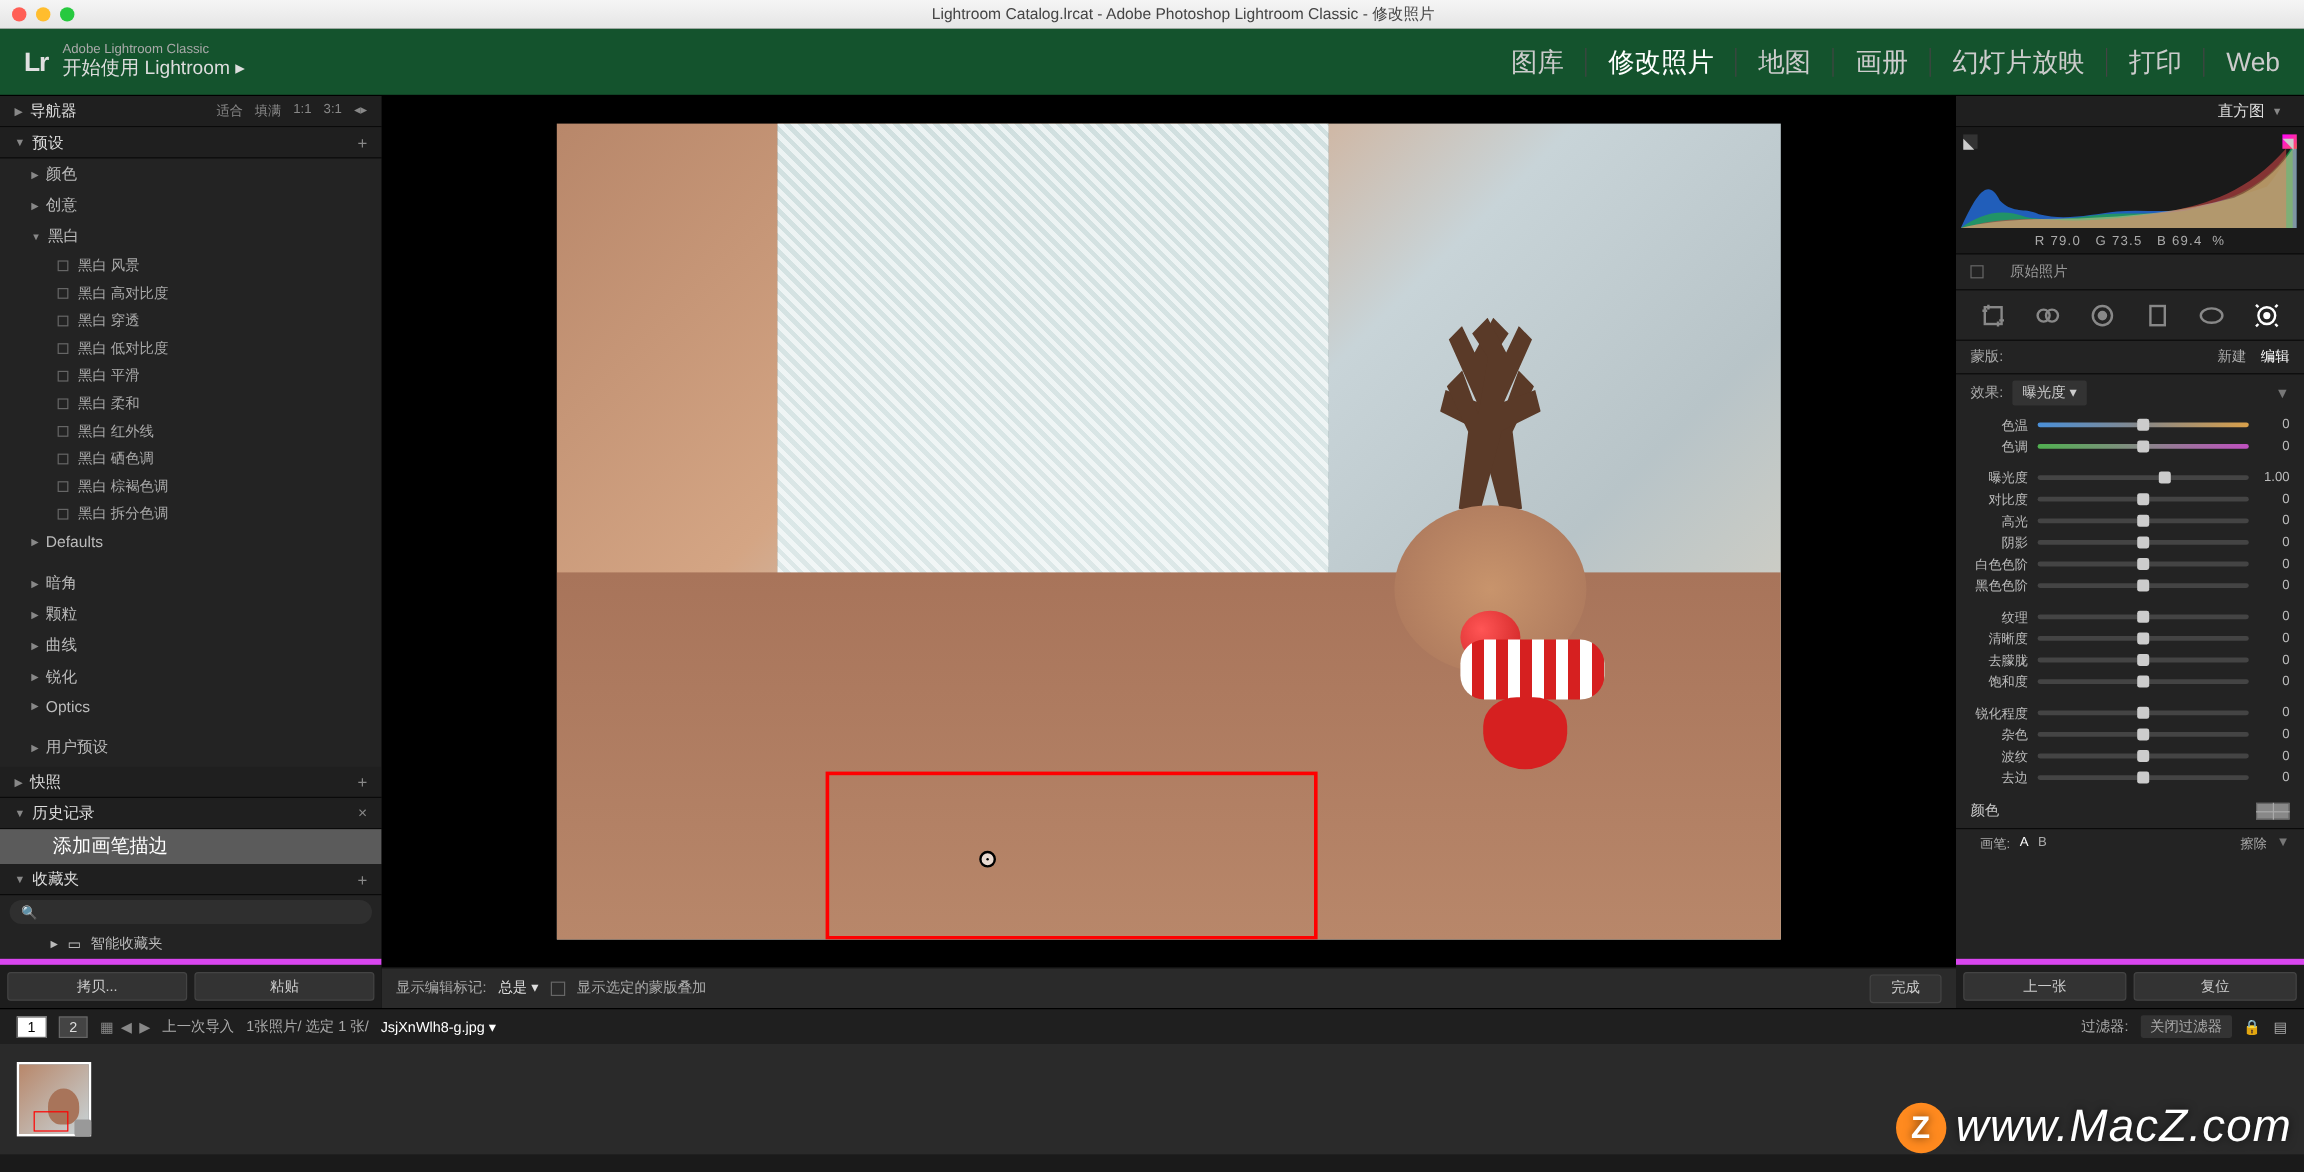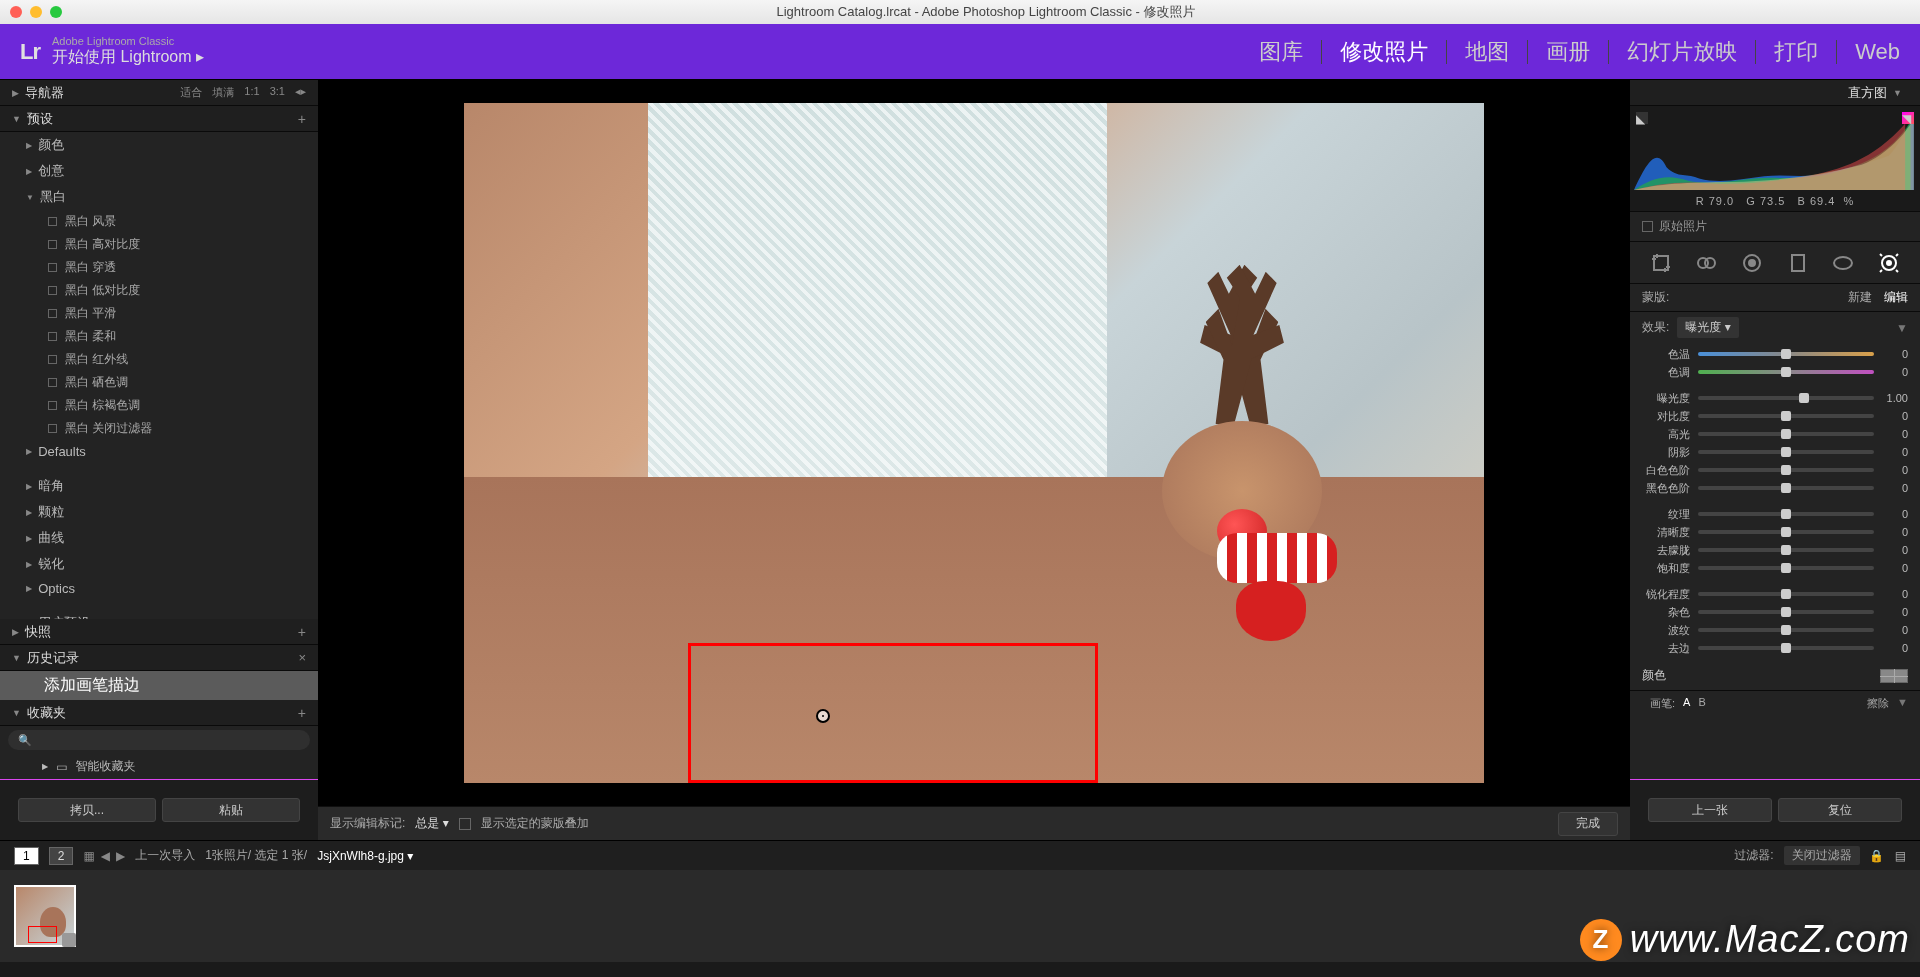--- a/index.html
+++ b/index.html
@@ -7,21 +7,21 @@
 .scale-wrapper { width: 1920px; height: 977px; }
 
 
 .titlebar { height: 24px; background: linear-gradient(#f5f5f5,#e5e5e5); display: flex; align-items: center; padding: 0 10px; color: #333; font-size: 13px; }
 .traffic { display: flex; gap: 8px; }
 .dot { width: 12px; height: 12px; border-radius: 50%; }
 .dot.red { background: #ff5f56; } .dot.yellow { background: #ffbd2e; } .dot.green { background: #27c93f; }
 .titlebar-title { flex: 1; text-align: center; color: #444; font-size: 13px; }
 
 
-.header { height: 56px; background: #6d28d9; display: flex; align-items: center; padding: 0 20px; border-bottom: 1px solid #000; }
+.header { height: 56px; background: #14532d; display: flex; align-items: center; padding: 0 20px; border-bottom: 1px solid #000; }
 .logo { font-size: 22px; font-weight: 300; color: #e0e0e0; letter-spacing: -1px; margin-right: 12px; }
 .logo b { font-weight: 600; }
 .app-name-block { display: flex; flex-direction: column; }
 .app-name-sm { font-size: 11px; color: #aaa; }
 .app-start { font-size: 16px; color: #ddd; }
 .modules { margin-left: auto; display: flex; align-items: center; gap: 18px; }
 .module { font-size: 22px; color: #ccc; cursor: pointer; }
 .module.active { color: #fff; font-weight: 500; }
 .sep { width: 1px; height: 24px; background: #444; }
 
@@ -48,21 +48,21 @@
 .history-item { padding: 4px 12px 4px 44px; font-size: 16px; }
 .history-item.sel { background: #5b5b5b; color: #fff; }
 .history-item.norm { background: #3a3a3a; color: #ccc; margin-top: 1px; }
 .panel-header .close-x { margin-left: auto; color: #888; }
 
 .search-row { padding: 4px 8px; }
 .search-box { background: #2f2f2f; border-radius: 10px; height: 20px; padding: 0 10px; color: #666; font-size: 11px; display: flex; align-items: center; }
 
 .smartcol-row { padding: 4px 0 4px 42px; color: #bbb; font-size: 12px; display: flex; align-items: center; gap: 8px; }
 
-.btn-row { display: flex; gap: 6px; padding: 18px; background: #1d1d1d; border-top: 1px solid #d946ef; }
+.btn-row { display: flex; gap: 6px; padding: 6px; background: #1d1d1d; border-top: 5px solid #d946ef; }
 .btn { flex: 1; background: #333; border: 1px solid #444; border-radius: 3px; height: 24px; display: flex; align-items: center; justify-content: center; color: #ccc; font-size: 12px; cursor: pointer; }
 
 
 .canvas-wrap { flex: 1; display: flex; align-items: center; justify-content: center; padding: 20px; }
 .photo { width: 1020px; height: 680px; background: linear-gradient(135deg, #b8876a 0%, #d4a584 30%, #c8d4d8 50%, #b8c4c8 70%, #e8d8c0 100%); position: relative; overflow: hidden; }
 .couch { position: absolute; left: 0; right: 0; bottom: 0; height: 45%; background: linear-gradient(180deg, #a8745a, #b8876a); }
 .blanket { position: absolute; left: 18%; top: 0; width: 45%; height: 80%; background: repeating-linear-gradient(45deg, #d8e0e0, #d8e0e0 4px, #a0b0b0 4px, #a0b0b0 8px), linear-gradient(#c0cccc, #d8e0e0); background-blend-mode: overlay; }
 .deer-body { position: absolute; right: 8%; bottom: 12%; width: 320px; height: 400px; }
 .deer-head { position: absolute; top: 30%; left: 50%; transform: translateX(-50%); width: 160px; height: 140px; background: radial-gradient(circle, #c8946c, #a8745a); border-radius: 50%; }
 .deer-nose { position: absolute; top: 52%; left: 50%; transform: translateX(-50%); width: 50px; height: 44px; background: radial-gradient(circle at 35% 35%, #ff5555, #cc2222); border-radius: 50%; }
@@ -78,21 +78,21 @@
 .center-toolbar { height: 34px; background: #2a2a2a; border-top: 1px solid #0f0f0f; display: flex; align-items: center; padding: 0 12px; gap: 10px; font-size: 12px; color: #aaa; }
 .center-toolbar .done { margin-left: auto; }
 
 
 .histogram { height: 106px; background: #1a1a1a; border-bottom: 1px solid #0a0a0a; position: relative; padding: 4px; }
 .histo-svg { width: 100%; height: 80px; }
 .histo-rgb { text-align: center; font-size: 11px; color: #aaa; padding-top: 2px; letter-spacing: 1px; }
 .clip-ind { position: absolute; top: 6px; width: 12px; height: 12px; background: #333; }
 .clip-ind.l { left: 6px; } .clip-ind.r { right: 6px; background: linear-gradient(135deg,#f0f,#f55); }
 
-.orig-row { padding: 6px 12px; border-bottom: 1px solid #0a0a0a; display: flex; align-items: center; gap: 6px; color: #999; }
+.orig-row { padding: 6px 12px; border-bottom: 1px solid #0a0a0a; display: flex; align-items: center; gap: 22px; color: #999; }
 .orig-row .chk { width: 11px; height: 11px; border: 1px solid #666; }
 
 .tool-strip { height: 42px; display: flex; align-items: center; justify-content: space-around; padding: 0 8px; border-bottom: 1px solid #0a0a0a; }
 .tool-ic { width: 30px; height: 30px; display: flex; align-items: center; justify-content: center; color: #888; cursor: pointer; }
 .tool-ic.active { color: #fff; }
 .tool-ic svg { width: 24px; height: 24px; }
 
 .mask-header { padding: 5px 12px; display: flex; font-size: 12px; color: #aaa; border-bottom: 1px solid #0a0a0a; }
 .mask-header .r { margin-left: auto; display: flex; gap: 12px; }
 .mask-header .edit { color: #fff; }
@@ -243,21 +243,21 @@
       <div class="preset-item">
             <span class="box"></span>
             <span>黑白 硒色调</span>
           </div>
       <div class="preset-item">
             <span class="box"></span>
             <span>黑白 棕褐色调</span>
           </div>
       <div class="preset-item">
             <span class="box"></span>
-            <span>黑白 关闭过滤器</span>
+            <span>黑白 拆分色调</span>
           </div>
       <div class="preset-group">
             <span class="tri">▶</span>
             <span>Defaults</span>
           </div>
       <div style="height:10px"></div>
       <div class="preset-group">
             <span class="tri">▶</span>
             <span>暗角</span>
           </div>

